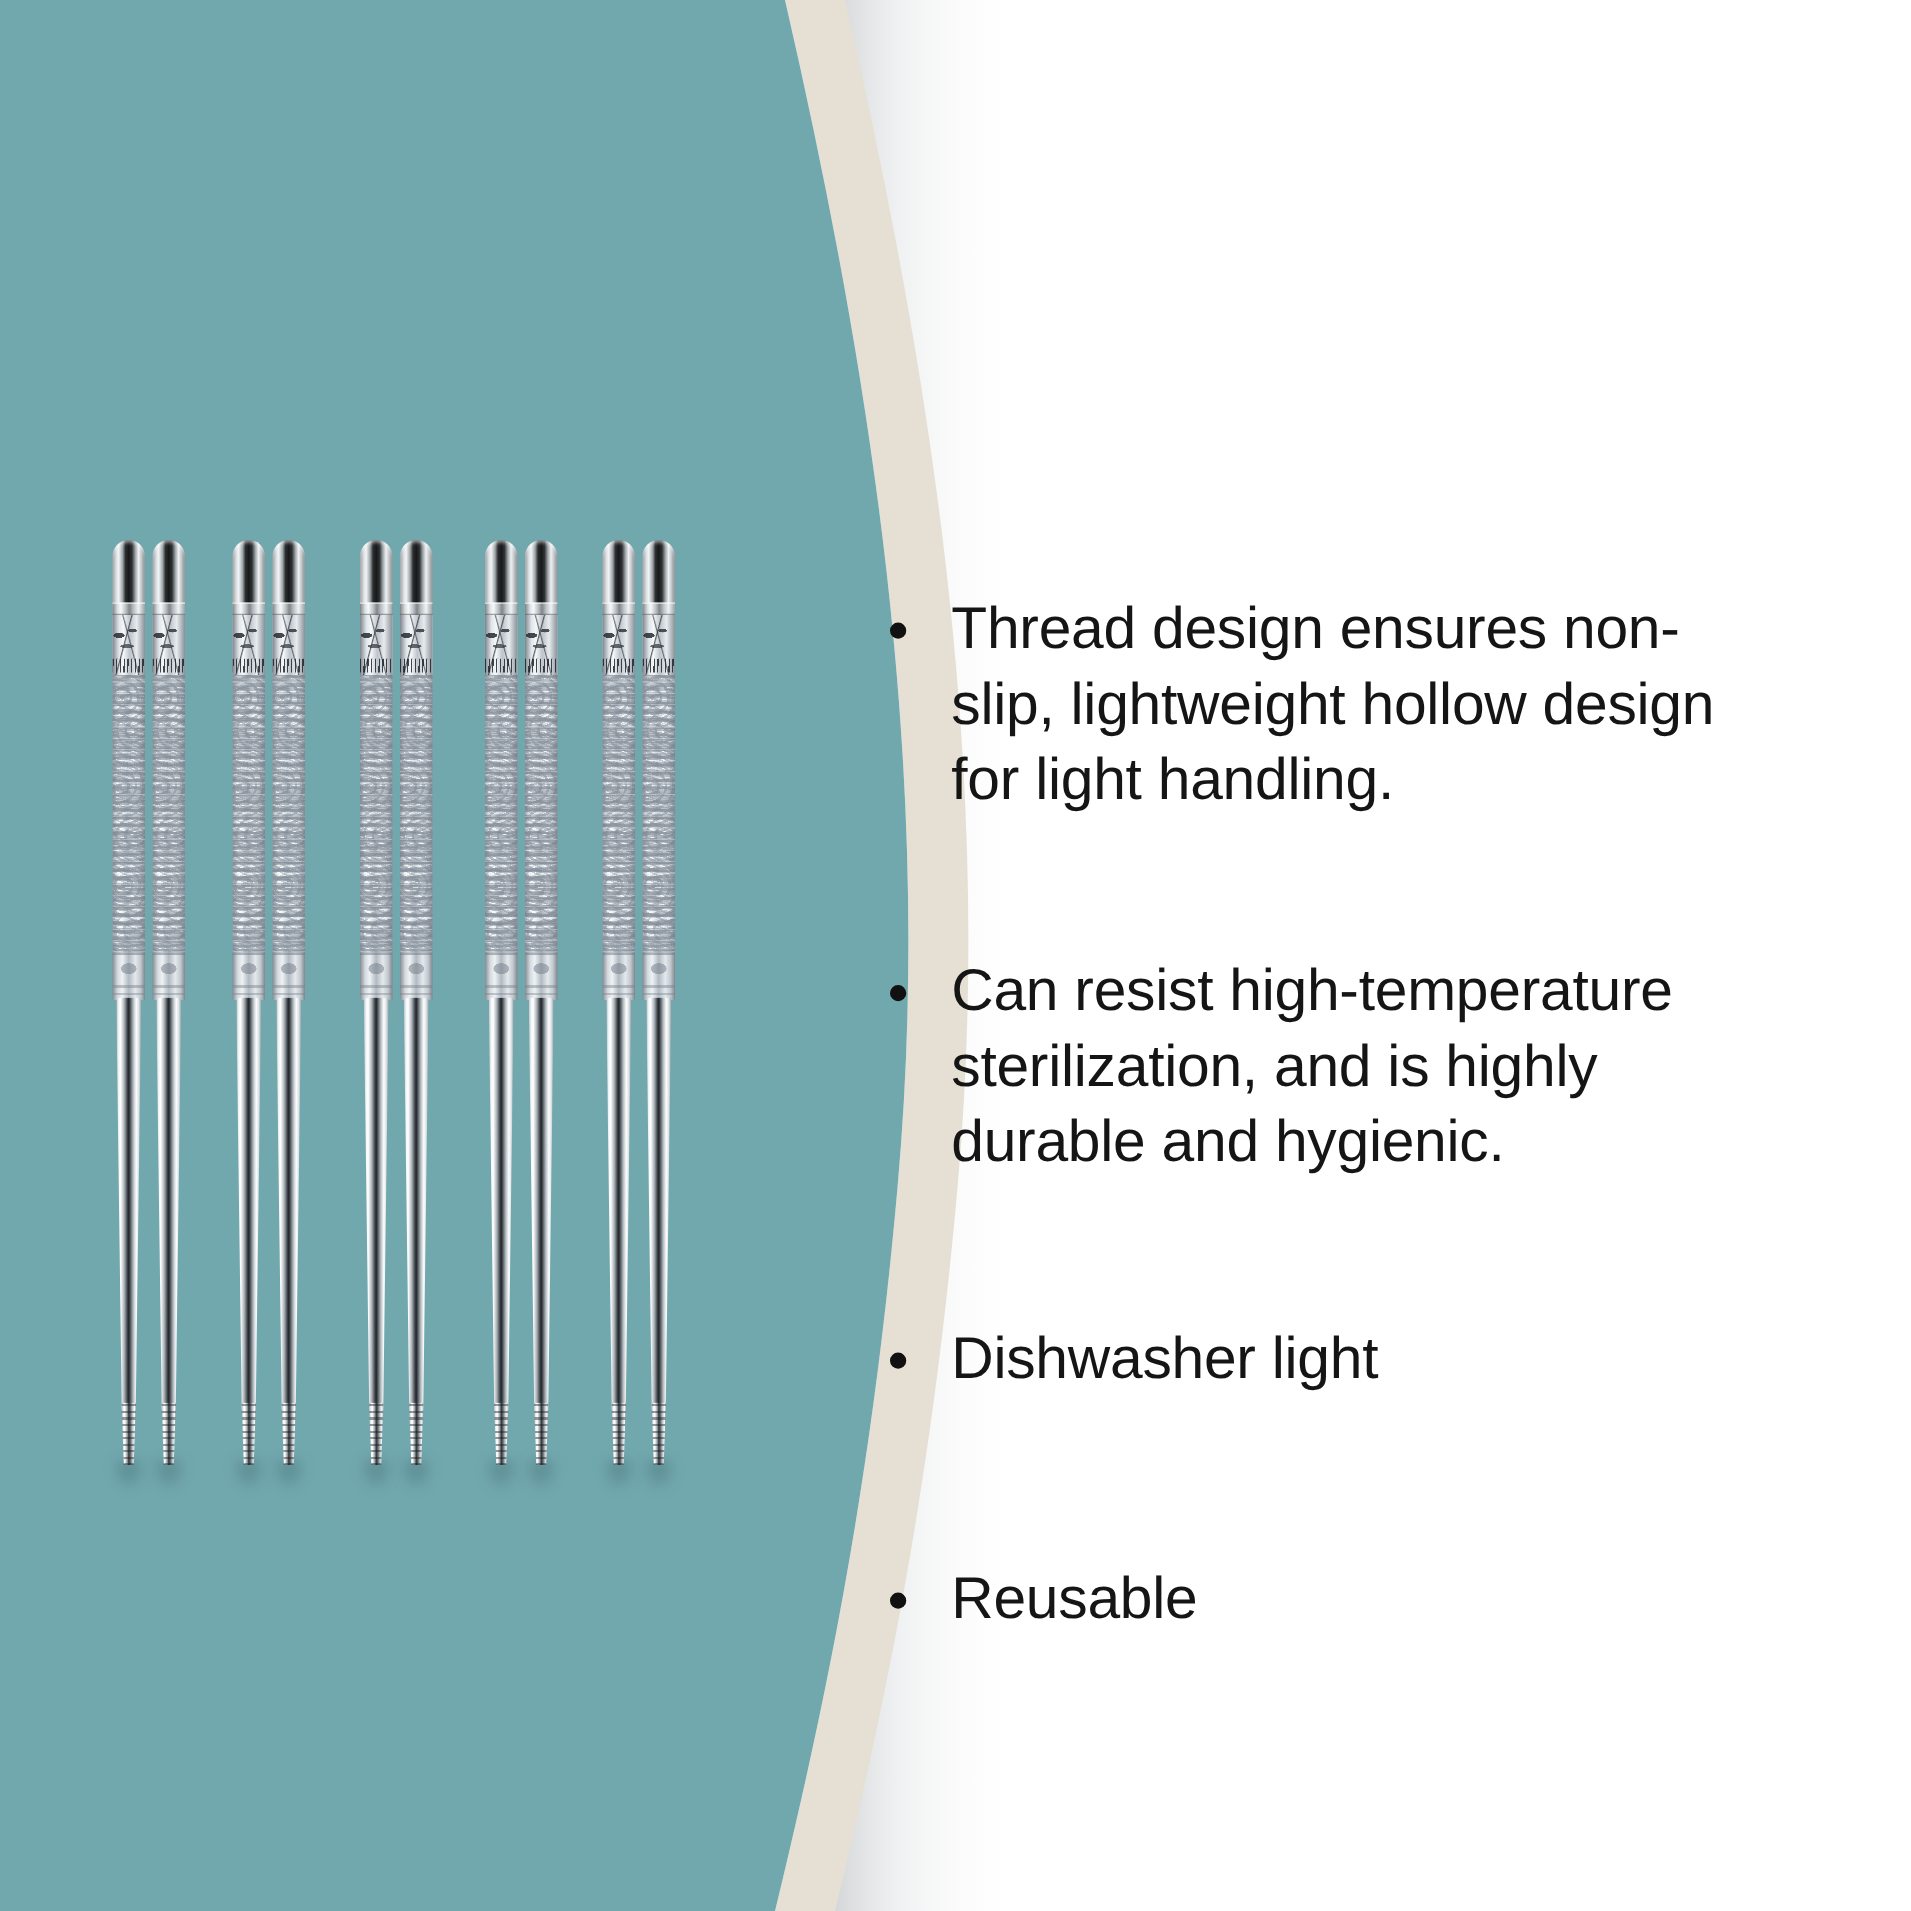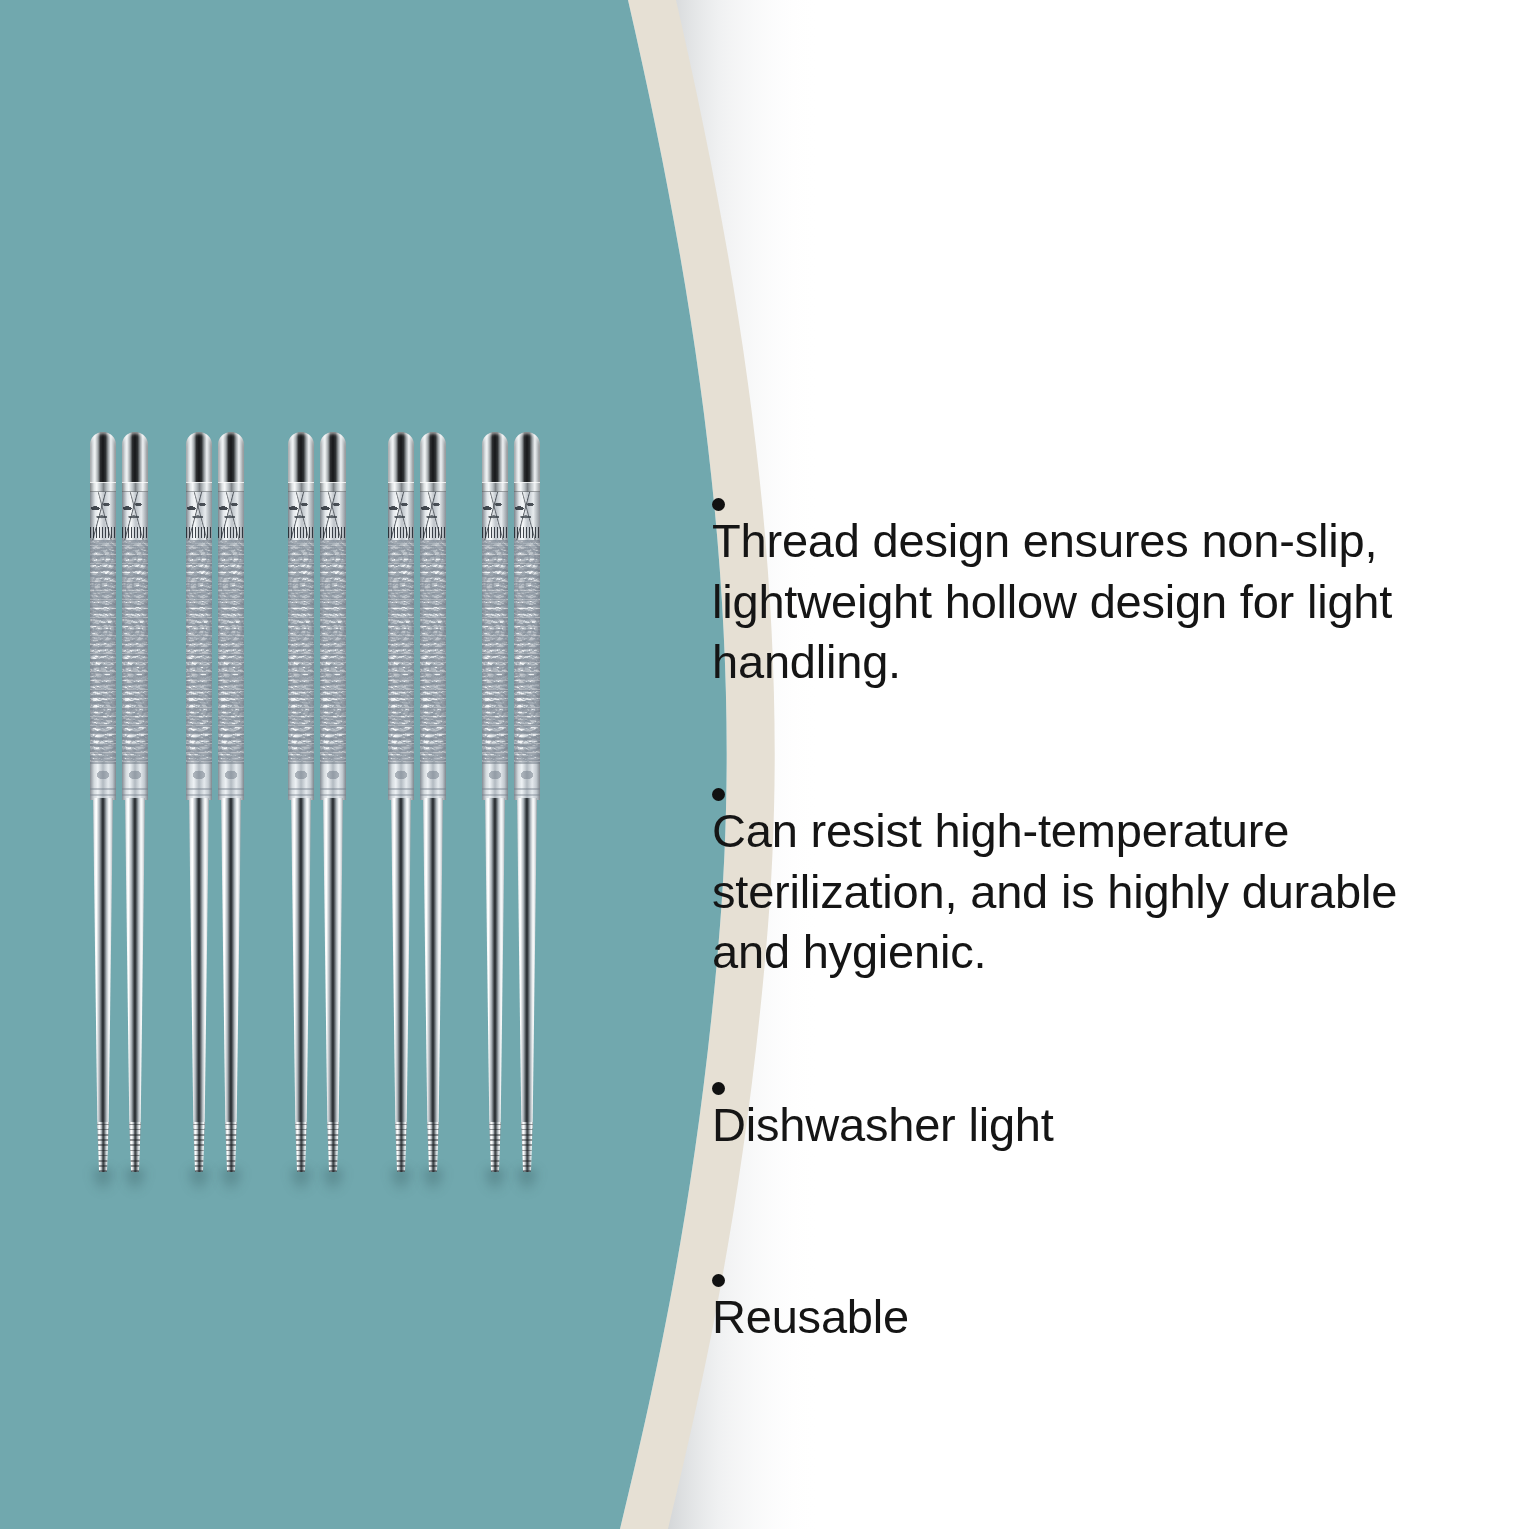--- a/index.html
+++ b/index.html
@@ -239,21 +239,20 @@
   .bullets {
     position:absolute;
     left:712px; top:0;
     width:760px; height:1529px;
   }
   .bullet-row {
     position:absolute;
     display:flex;
     align-items:flex-start;
     width:712px;
-    flex-direction:column;
   }
   .bullet-dot {
     flex:0 0 auto;
     width:13px; height:13px;
     border-radius:50%;
     background:#111111;
     margin-top:26px;
     margin-right:36px;
   }
   .bullet-text {

